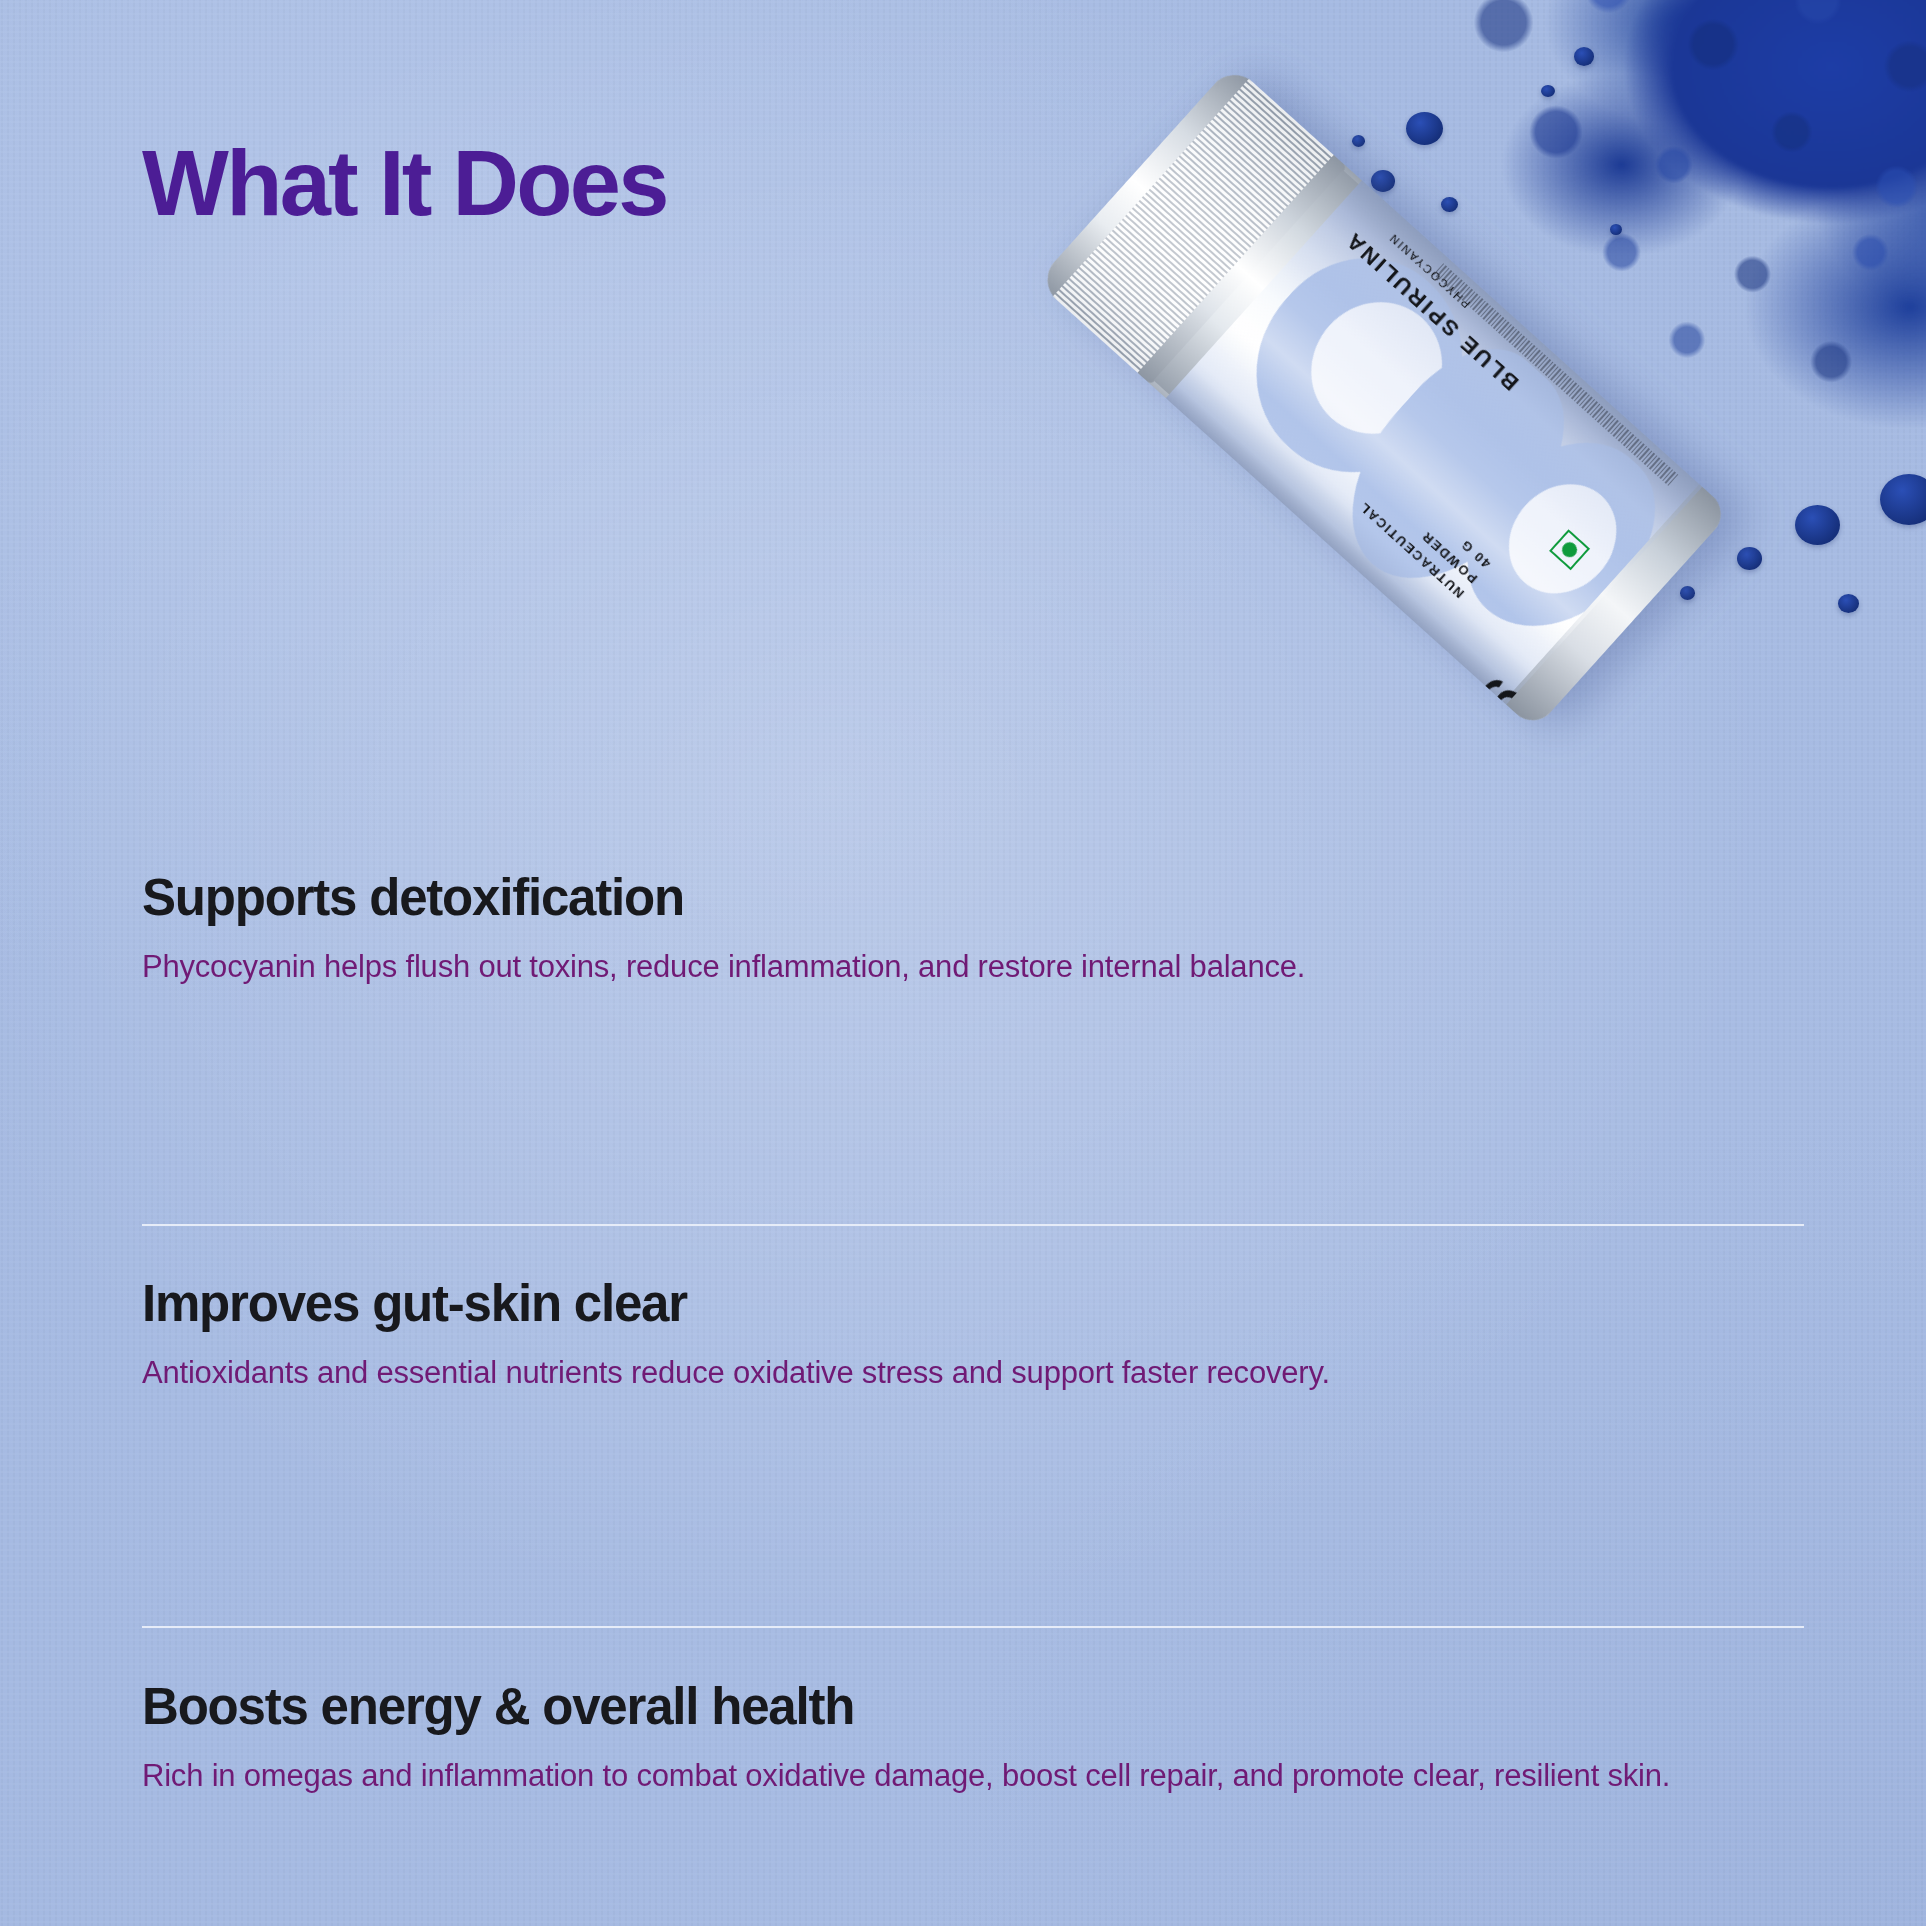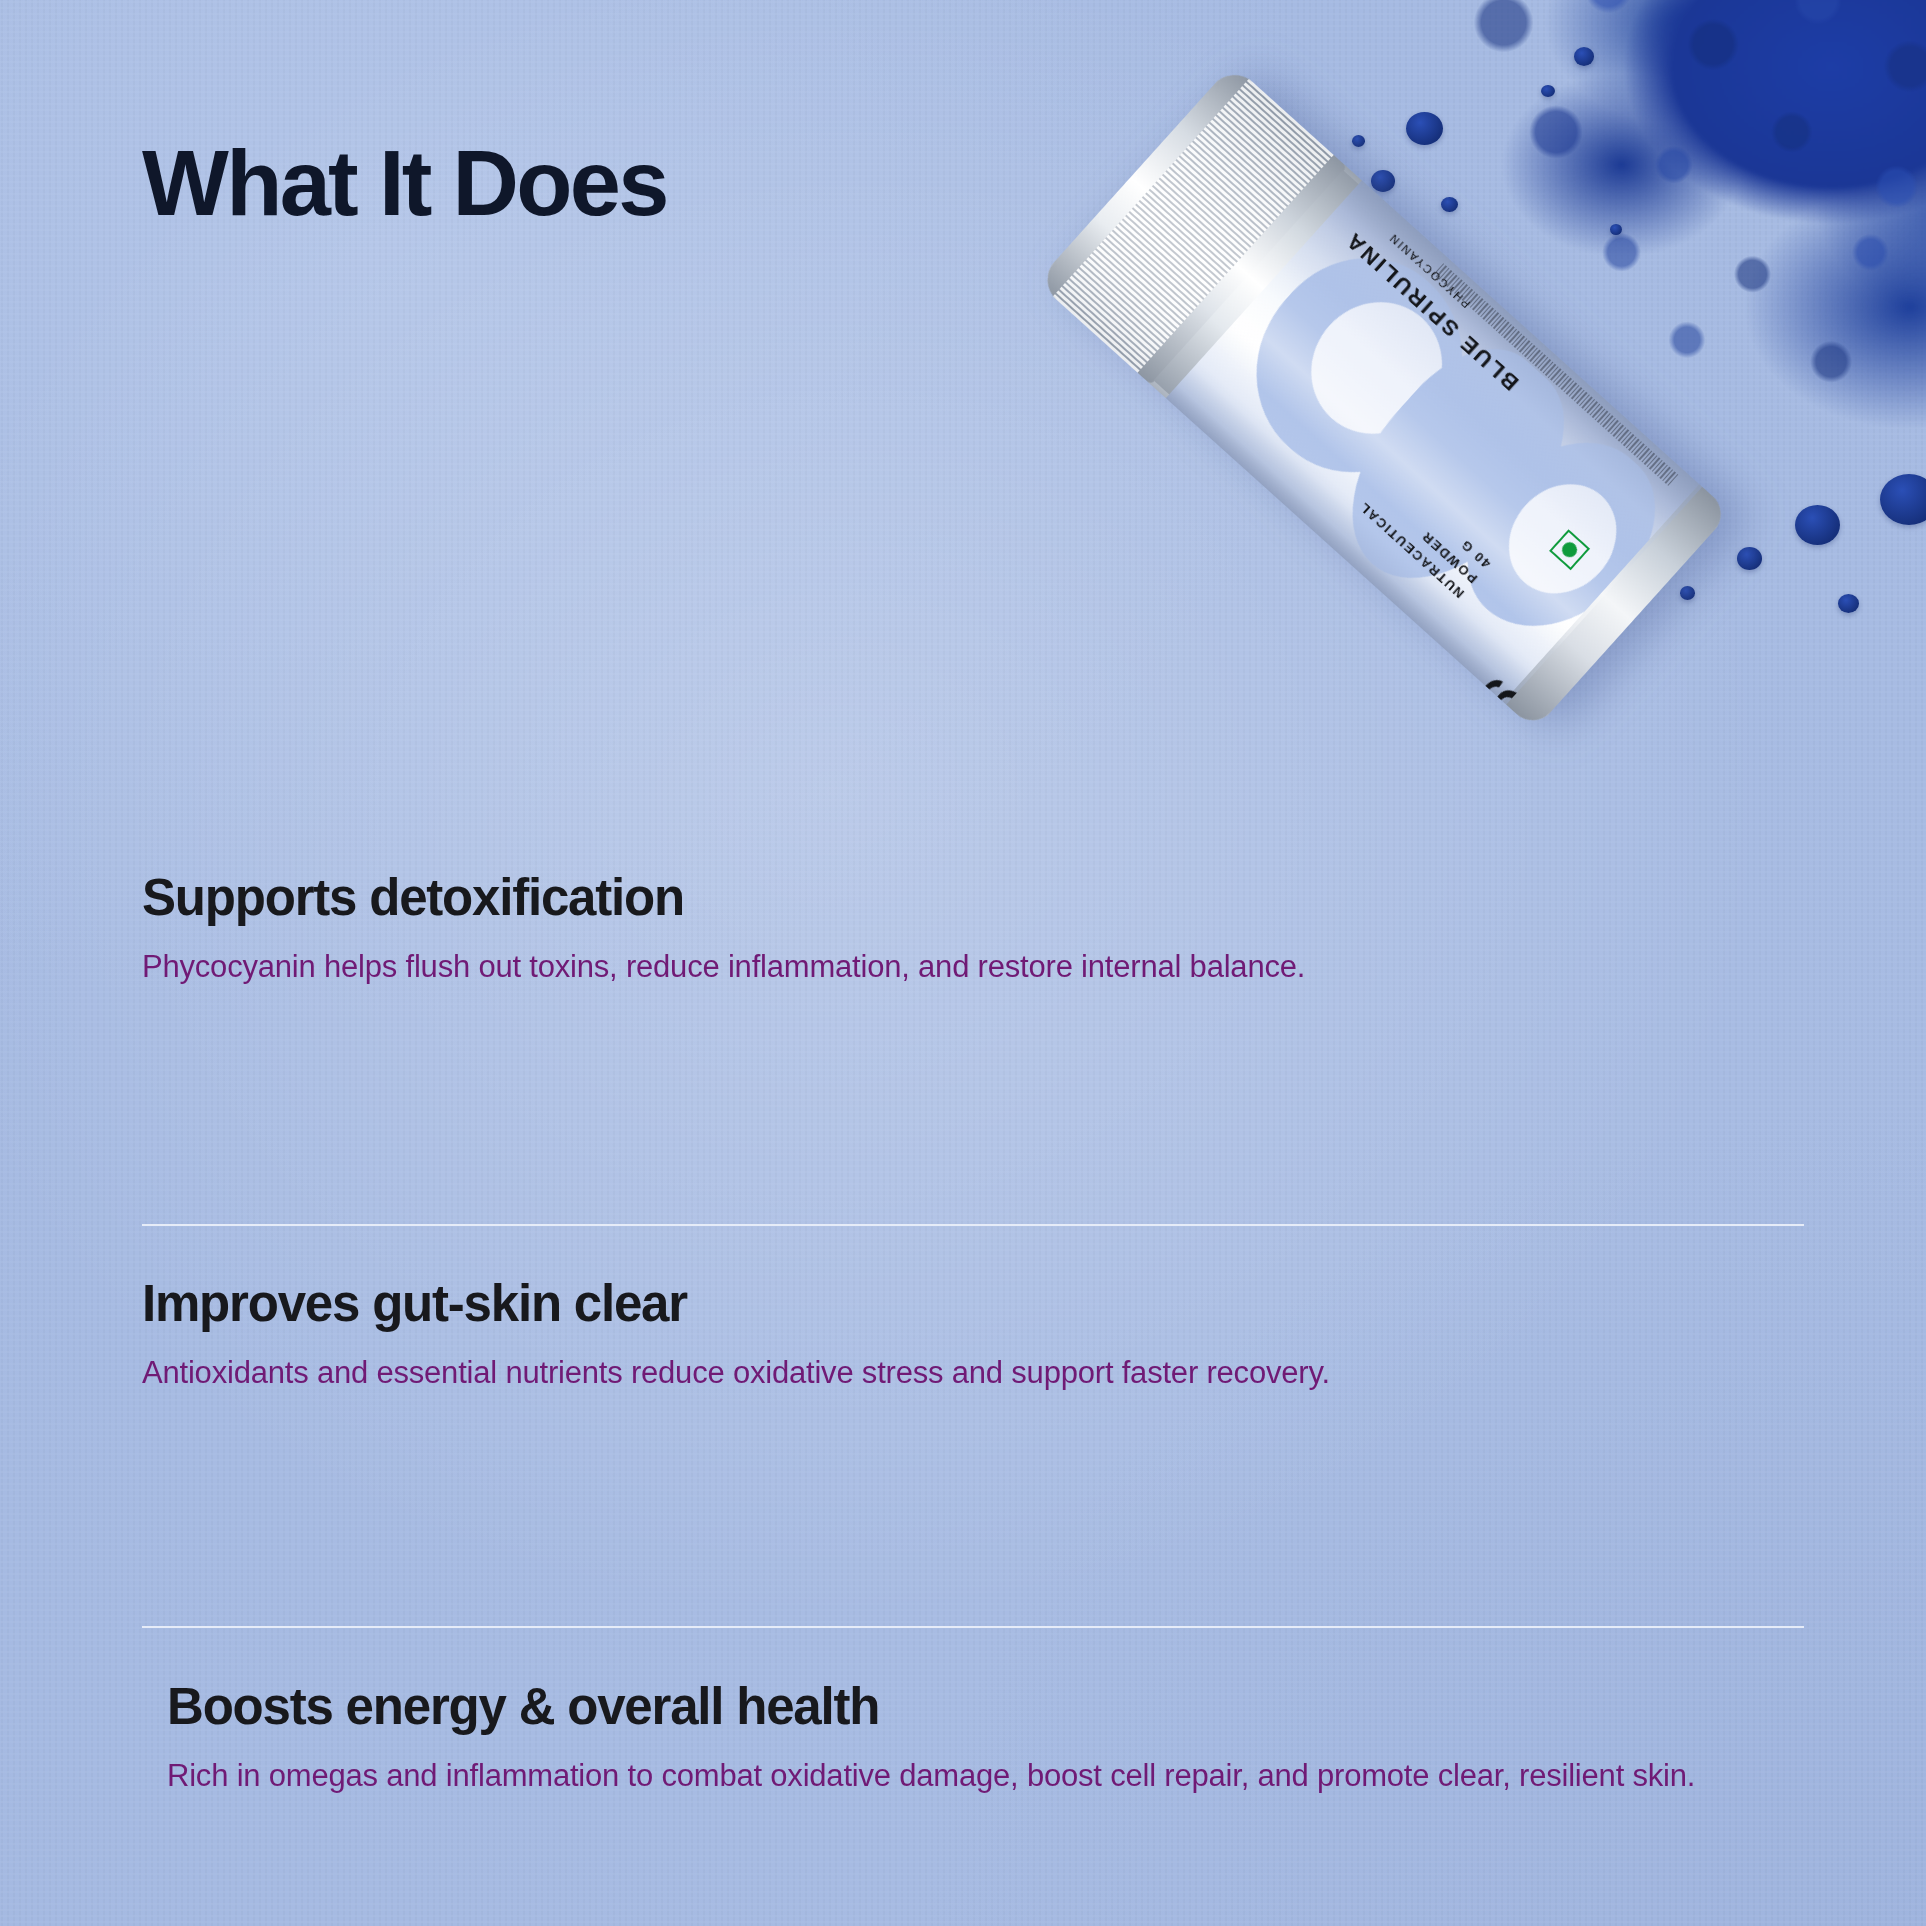--- a/index.html
+++ b/index.html
@@ -295,32 +295,32 @@
 
   
   .content { position: absolute; left: 0; top: 0; width: 100%; }
 
   .page-title {
     position: absolute;
     left: 142px; top: 137px;
     font-size: 92px;
     font-weight: 700;
     letter-spacing: -2.7px;
-    color: #0f172a;
+    color: #4c1d95;
     line-height: 1;
   }
 
   .feature {
     position: absolute;
     left: 142px;
     width: 1664px;
   }
   .f1 { top: 871px; }
   .f2 { top: 1277px; }
-  .f3 { top: 1680px; margin-left: 25px; }
+  .f3 { top: 1680px; }
 
   .feature h2 {
     font-size: 51px;
     font-weight: 700;
     letter-spacing: -1.2px;
     color: #18191d;
     line-height: 1.04;
     margin-bottom: 21.6px;
   }
   .feature p {

